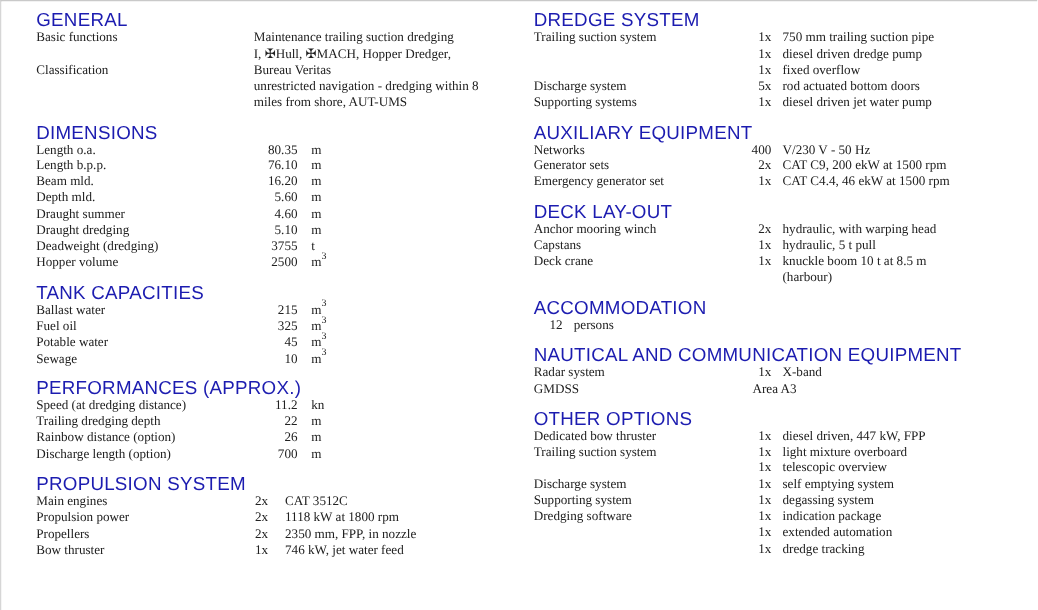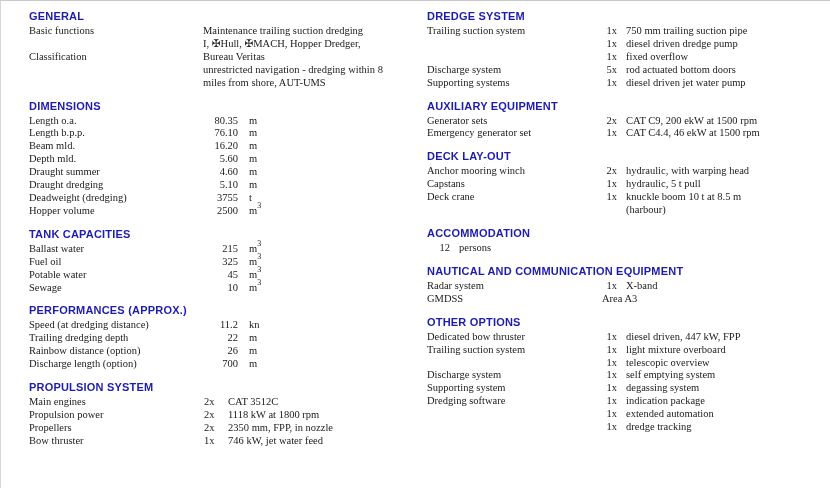--- a/index.html
+++ b/index.html
@@ -21,21 +21,21 @@
     background:var(--page-bg);
     border-top:1px solid #c9c9c9;
     border-left:1px solid #d6d6d6;
     overflow:hidden;
   }
   .col{position:absolute;top:9px;}
   .col-left{left:28px;width:387px;}
   .col-right{left:426px;width:382px;}
   .section{margin-bottom:10px;}
   .heading{
-    font-size:11px;font-weight:bold;
+    font-size:15px;font-weight:normal;
     color:var(--heading-color);
     line-height:13px;margin-bottom:2px;
     letter-spacing:0.2px;
   }
   .row{display:flex;font-size:10.5px;line-height:12.9px;white-space:nowrap;font-family:Liberation Serif, serif;}
   .label{flex:0 0 172px;}
   .col-right .label{flex:0 0 167px;}
   .val{flex:0 0 37px;text-align:right;}
   .unit{margin-left:11px;}
   .unit sup{font-size:8px;line-height:0;position:relative;top:-1px;}
@@ -211,20 +211,25 @@
         </div>
         <div class="row">
           <span class="label">Supporting systems</span>
           <span class="qty">1x</span>
           <span class="desc">diesel driven jet water pump</span>
         </div>
       </div>
       <div class="section">
         <div class="heading">AUXILIARY EQUIPMENT</div>
         <div class="row">
+          <span class="label">Networks</span>
+          <span class="qty">400</span>
+          <span class="desc">V/230 V - 50 Hz</span>
+        </div>
+        <div class="row">
           <span class="label">Generator sets</span>
           <span class="qty">2x</span>
           <span class="desc">CAT C9, 200 ekW at 1500 rpm</span>
         </div>
         <div class="row">
           <span class="label">Emergency generator set</span>
           <span class="qty">1x</span>
           <span class="desc">CAT C4.4, 46 ekW at 1500 rpm</span>
         </div>
       </div>

